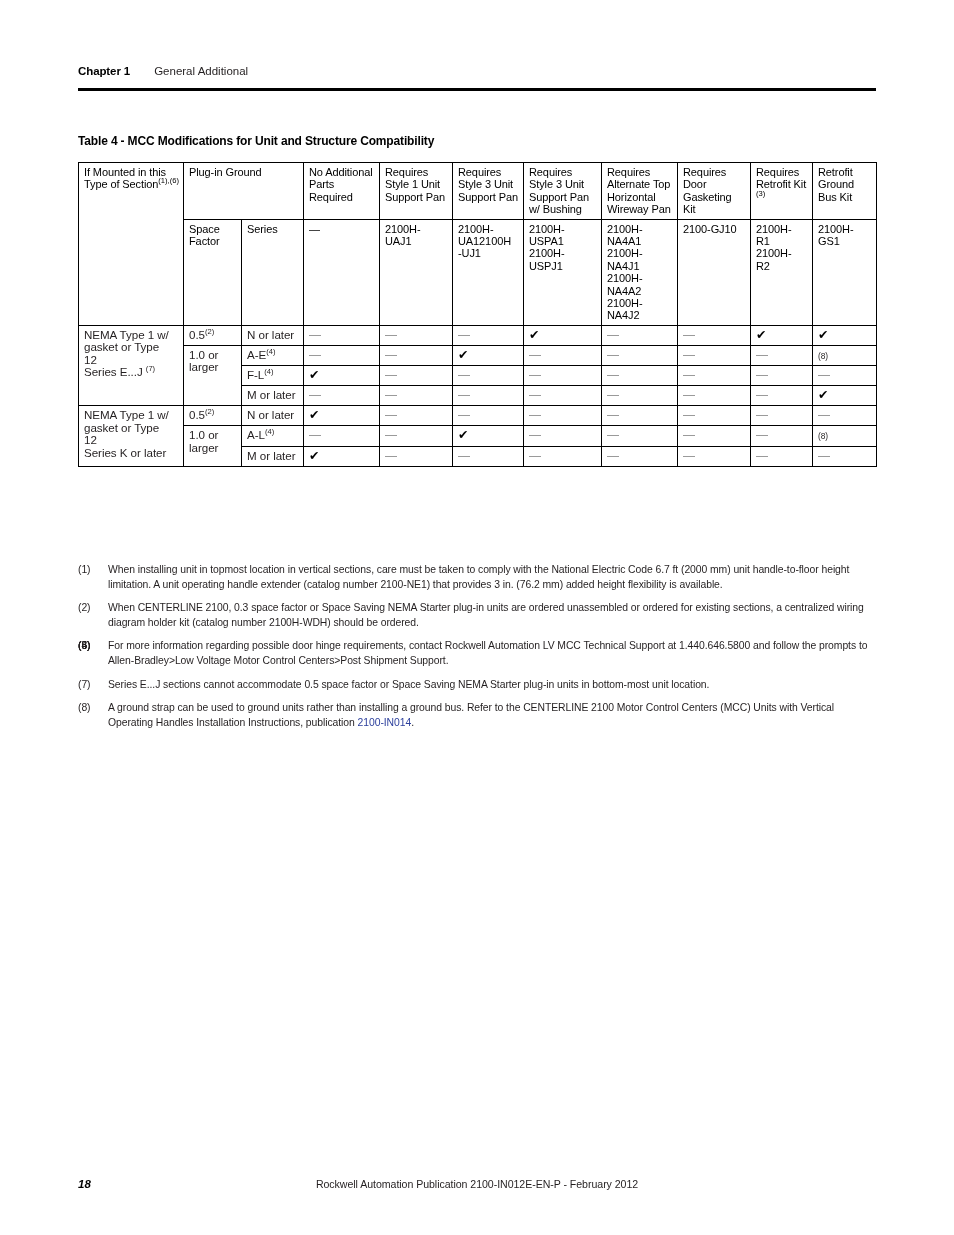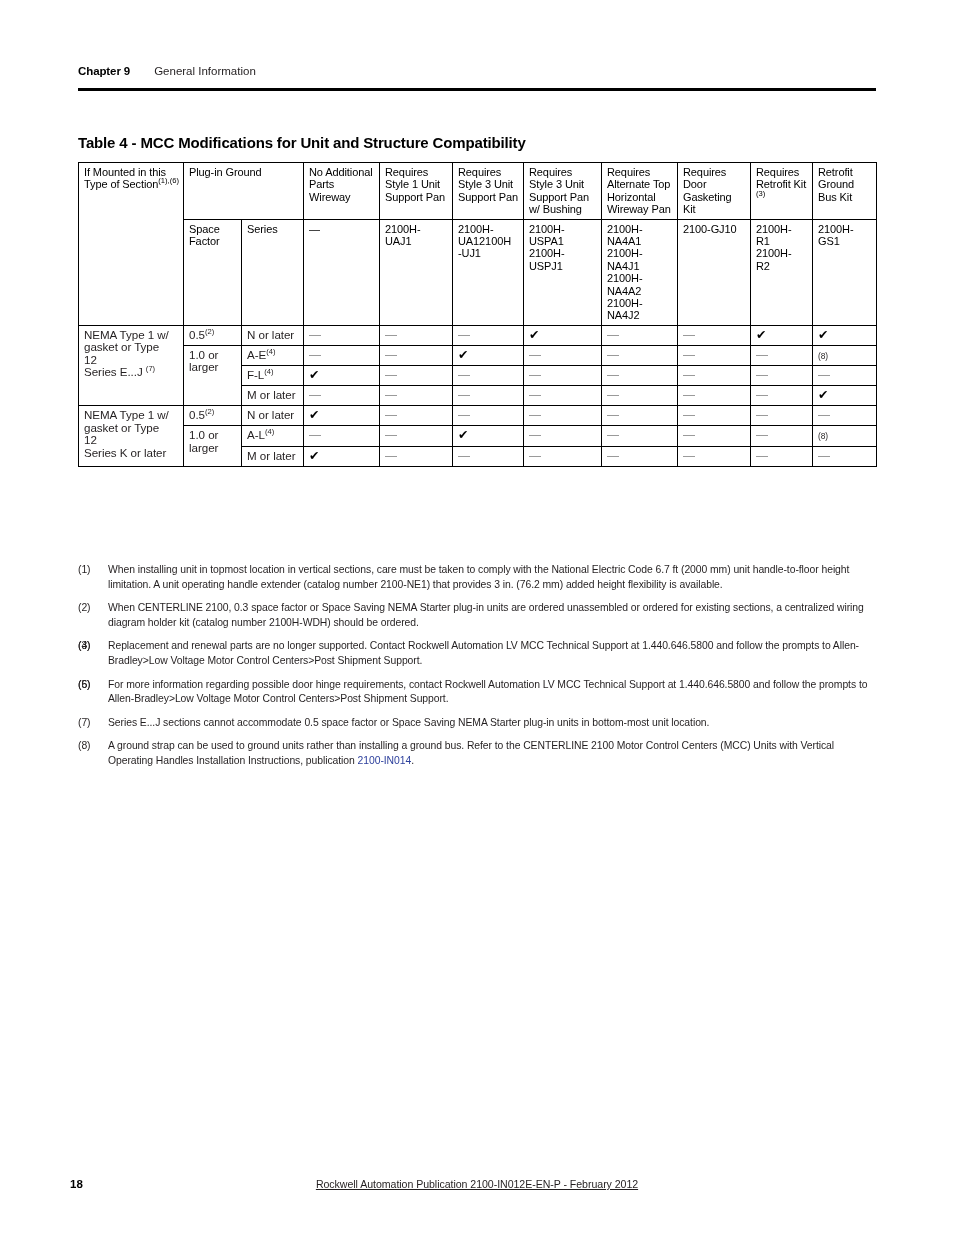--- a/index.html
+++ b/index.html
@@ -50,21 +50,21 @@
     width: 798px;
     height: 2.5px;
     background: #000000;
   }
 
   
   .table-caption {
     position: absolute;
     left: 78px;
     top: 134px;
-    font-size: 15px;
+    font-size: 12px;
     font-weight: bold;
     letter-spacing: -0.15px;
     white-space: nowrap;
   }
 
   
   .tbl-wrap {
     position: absolute;
     left: 78px;
     top: 162px;
@@ -173,44 +173,44 @@
     text-align: left;
     font-size: 10.4px;
   }
   .fnote a, .fnote .link {
     color: #2c3f9c;
   }
 
   
   .pg-num {
     position: absolute;
-    left: 70px;
+    left: 78px;
     top: 1178px;
     font-size: 11.5px;
     font-weight: bold;
+    font-style: italic;
   }
   .pg-foot {
     position: absolute;
     left: 0;
     top: 1178px;
     width: 954px;
     text-align: center;
     font-size: 10.6px;
     color: #231f20;
     letter-spacing: -0.05px;
-    text-decoration: underline;
   }
 </style>
 </head>
 <body>
 
 <div class="page">
 
   <div class="run-head">
-    <span class="chapter">Chapter 9</span><span class="chapter-title">General Information</span>
+    <span class="chapter">Chapter 1</span><span class="chapter-title">General Additional</span>
   </div>
   <div class="head-rule"></div>
 
   <div class="table-caption">Table 4 - MCC Modifications for Unit and Structure Compatibility</div>
 
   <div class="tbl-wrap">
     <table class="mcc">
       <colgroup>
         <col class="c0">
           <col class="c1">
@@ -221,21 +221,21 @@
           <col class="c6">
           <col class="c7">
           <col class="c8">
           <col class="c9">
           <col class="c10">
       </colgroup>
       <thead>
         <tr id="hdr-row-1">
             <th class="hdr" rowspan="2"><span>If Mounted in this Type of Section</span><span class="fn">(1),(6)</span></th>
             <th class="hdr" colspan="2">Plug-in Ground</th>
-            <th class="hdr">No Additional Parts Wireway</th>
+            <th class="hdr">No Additional Parts Required</th>
             <th class="hdr">Requires Style 1 Unit Support Pan</th>
             <th class="hdr">Requires Style 3 Unit Support Pan</th>
             <th class="hdr">Requires Style 3 Unit Support Pan w/ Bushing</th>
             <th class="hdr">Requires Alternate Top Horizontal Wireway Pan</th>
             <th class="hdr">Requires Door Gasketing Kit</th>
             <th class="hdr"><span>Requires Retrofit Kit</span> <span class="fn">(3)</span></th>
             <th class="hdr">Retrofit Ground Bus Kit</th>
           </tr>
         <tr id="hdr-row-2">
             <th class="hdr">Space Factor</th>
@@ -335,21 +335,21 @@
             <td class="body-cell ctr"><span class="dash">—</span></td>
           </tr>
         </tbody>
     </table>
   </div>
 
   <div class="footnotes" id="footnotes">
       <div class="fnote"><span class="num">(1)</span><span>When installing unit in topmost location in vertical sections, care must be taken to comply with the National Electric Code 6.7 ft (2000 mm) unit handle-to-floor height limitation. A unit operating handle extender (catalog number 2100-NE1) that provides 3 in. (76.2 mm) added height flexibility is available.</span></div>
       <div class="fnote"><span class="num">(2)</span><span>When CENTERLINE 2100, 0.3 space factor or Space Saving NEMA Starter plug-in units are ordered unassembled or ordered for existing sections, a centralized wiring diagram holder kit (catalog number 2100H-WDH) should be ordered.</span></div>
       <div class="fnote"><span class="num">(3)</span></div>
-      <div class="fnote"><span class="num">(4)</span><span>Replacement and renewal parts are no longer supported. Contact Rockwell Automation LV MCC Technical Support at 1.440.646.5800 and follow the prompts to Allen-Bradley&gt;Low Voltage Motor Control Centers&gt;Post Shipment Support.</span></div>
+      <div class="fnote"><span class="num">(4)</span></div>
       <div class="fnote"><span class="num">(5)</span></div>
       <div class="fnote"><span class="num">(6)</span><span>For more information regarding possible door hinge requirements, contact Rockwell Automation LV MCC Technical Support at 1.440.646.5800 and follow the prompts to Allen-Bradley&gt;Low Voltage Motor Control Centers&gt;Post Shipment Support.</span></div>
       <div class="fnote"><span class="num">(7)</span><span>Series E...J sections cannot accommodate 0.5 space factor or Space Saving NEMA Starter plug-in units in bottom-most unit location.</span></div>
       <div class="fnote"><span class="num">(8)</span><span>A ground strap can be used to ground units rather than installing a ground bus. Refer to the CENTERLINE 2100 Motor Control Centers (MCC) Units with Vertical Operating Handles Installation Instructions, publication <span class="link">2100-IN014</span>.</span></div>
     </div>
 
   <div class="pg-num">18</div>
   <div class="pg-foot">Rockwell Automation Publication 2100-IN012E-EN-P - February 2012</div>
 
 </div>

